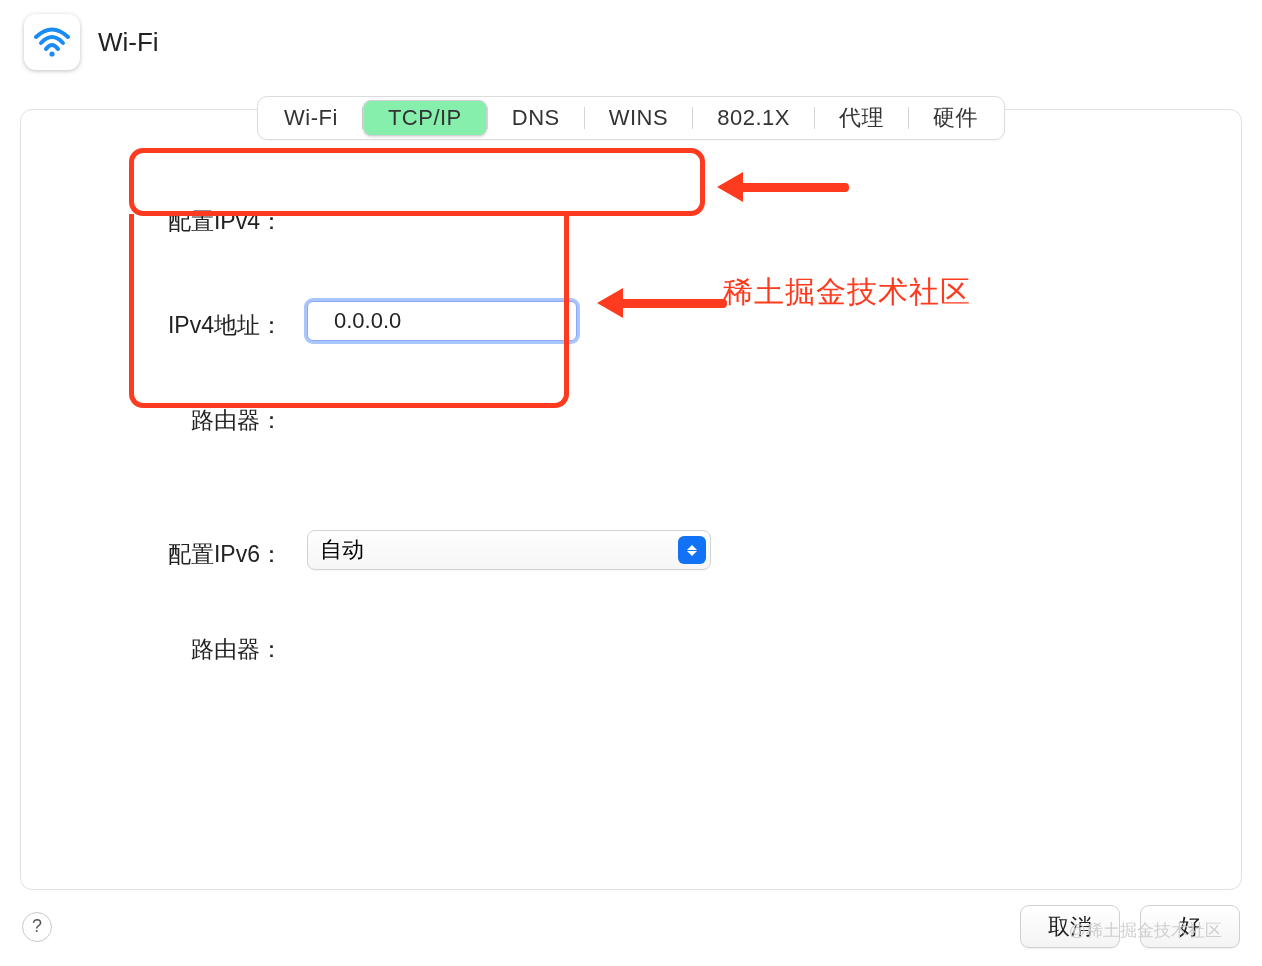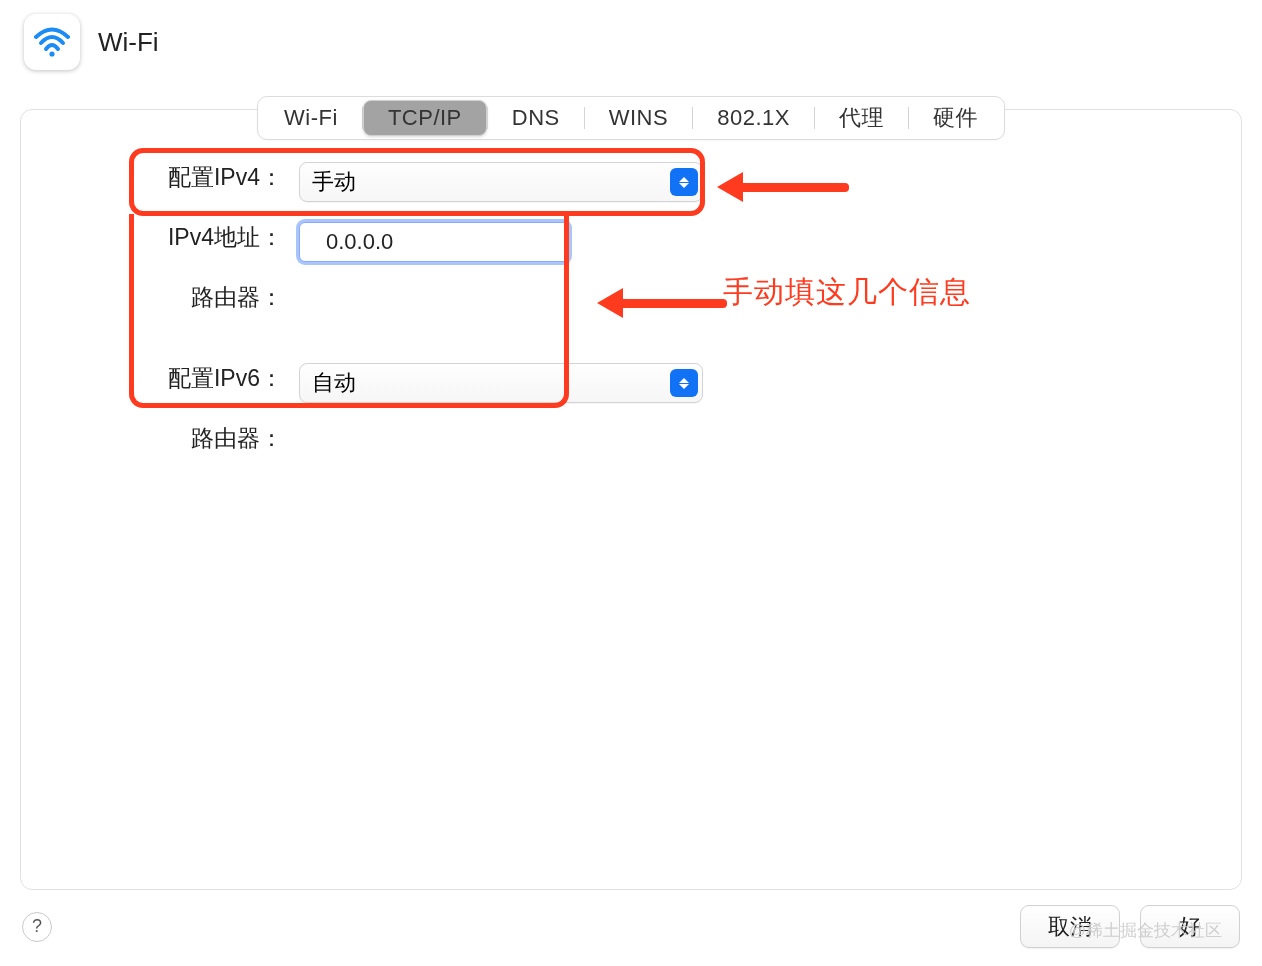--- a/index.html
+++ b/index.html
@@ -57,21 +57,21 @@
       color: #333;
     }
     .tab {
       padding: 4px 24px;
       border-radius: 8px;
       cursor: pointer;
       white-space: nowrap;
       letter-spacing: 0.5px;
     }
     .tab.active {
-      background: #a3a3a3;
+      background: #86efac;
       border: 1px solid #d0d0d0;
       box-shadow: 0 1px 3px rgba(0,0,0,0.15);
       margin: -1px 0;
     }
     .tab-sep {
       width: 1px;
       height: 22px;
       background: #d4d4d4;
     }
 
@@ -91,22 +91,23 @@
     .form {
       margin-left: 116px;
       display: flex;
       flex-direction: column;
       gap: 20px;
       position: relative;
     }
 
     .row {
       display: flex;
-      align-items: flex-start;
-      gap: 16px;
+      align-items: flex-end;
+      gap: 24px;
+      margin-top: 44px;
     }
     .row-label {
       width: 146px;
       text-align: right;
       font-size: 23px;
       color: #222;
       white-space: nowrap;
     }
 
     .select {
@@ -288,31 +289,24 @@
     <div class="hl-big hl2"></div>
 
     <div class="arrow arrow1">
       <div class="arrow-head"></div>
         <div class="arrow-line"></div>
     </div>
     <div class="arrow arrow2">
       <div class="arrow-head"></div>
         <div class="arrow-line"></div>
     </div>
-    <div class="annot">手动填这几个信息</div>
+    <div class="annot">稀土掘金技术社区</div>
 
     <div class="row">
       <div class="row-label">配置IPv4：</div>
-      <div class="select">
-        <span>手动</span>
-        <div class="select-btn">
-          <div class="chev-up"></div>
-            <div class="chev-down"></div>
-        </div>
-      </div>
     </div>
 
     <div class="row">
       <div class="row-label">IPv4地址：</div>
       <input class="text-input focused" value="0.0.0.0" style="">
     </div>
 
 
     <div class="row">
       <div class="row-label">路由器：</div>

